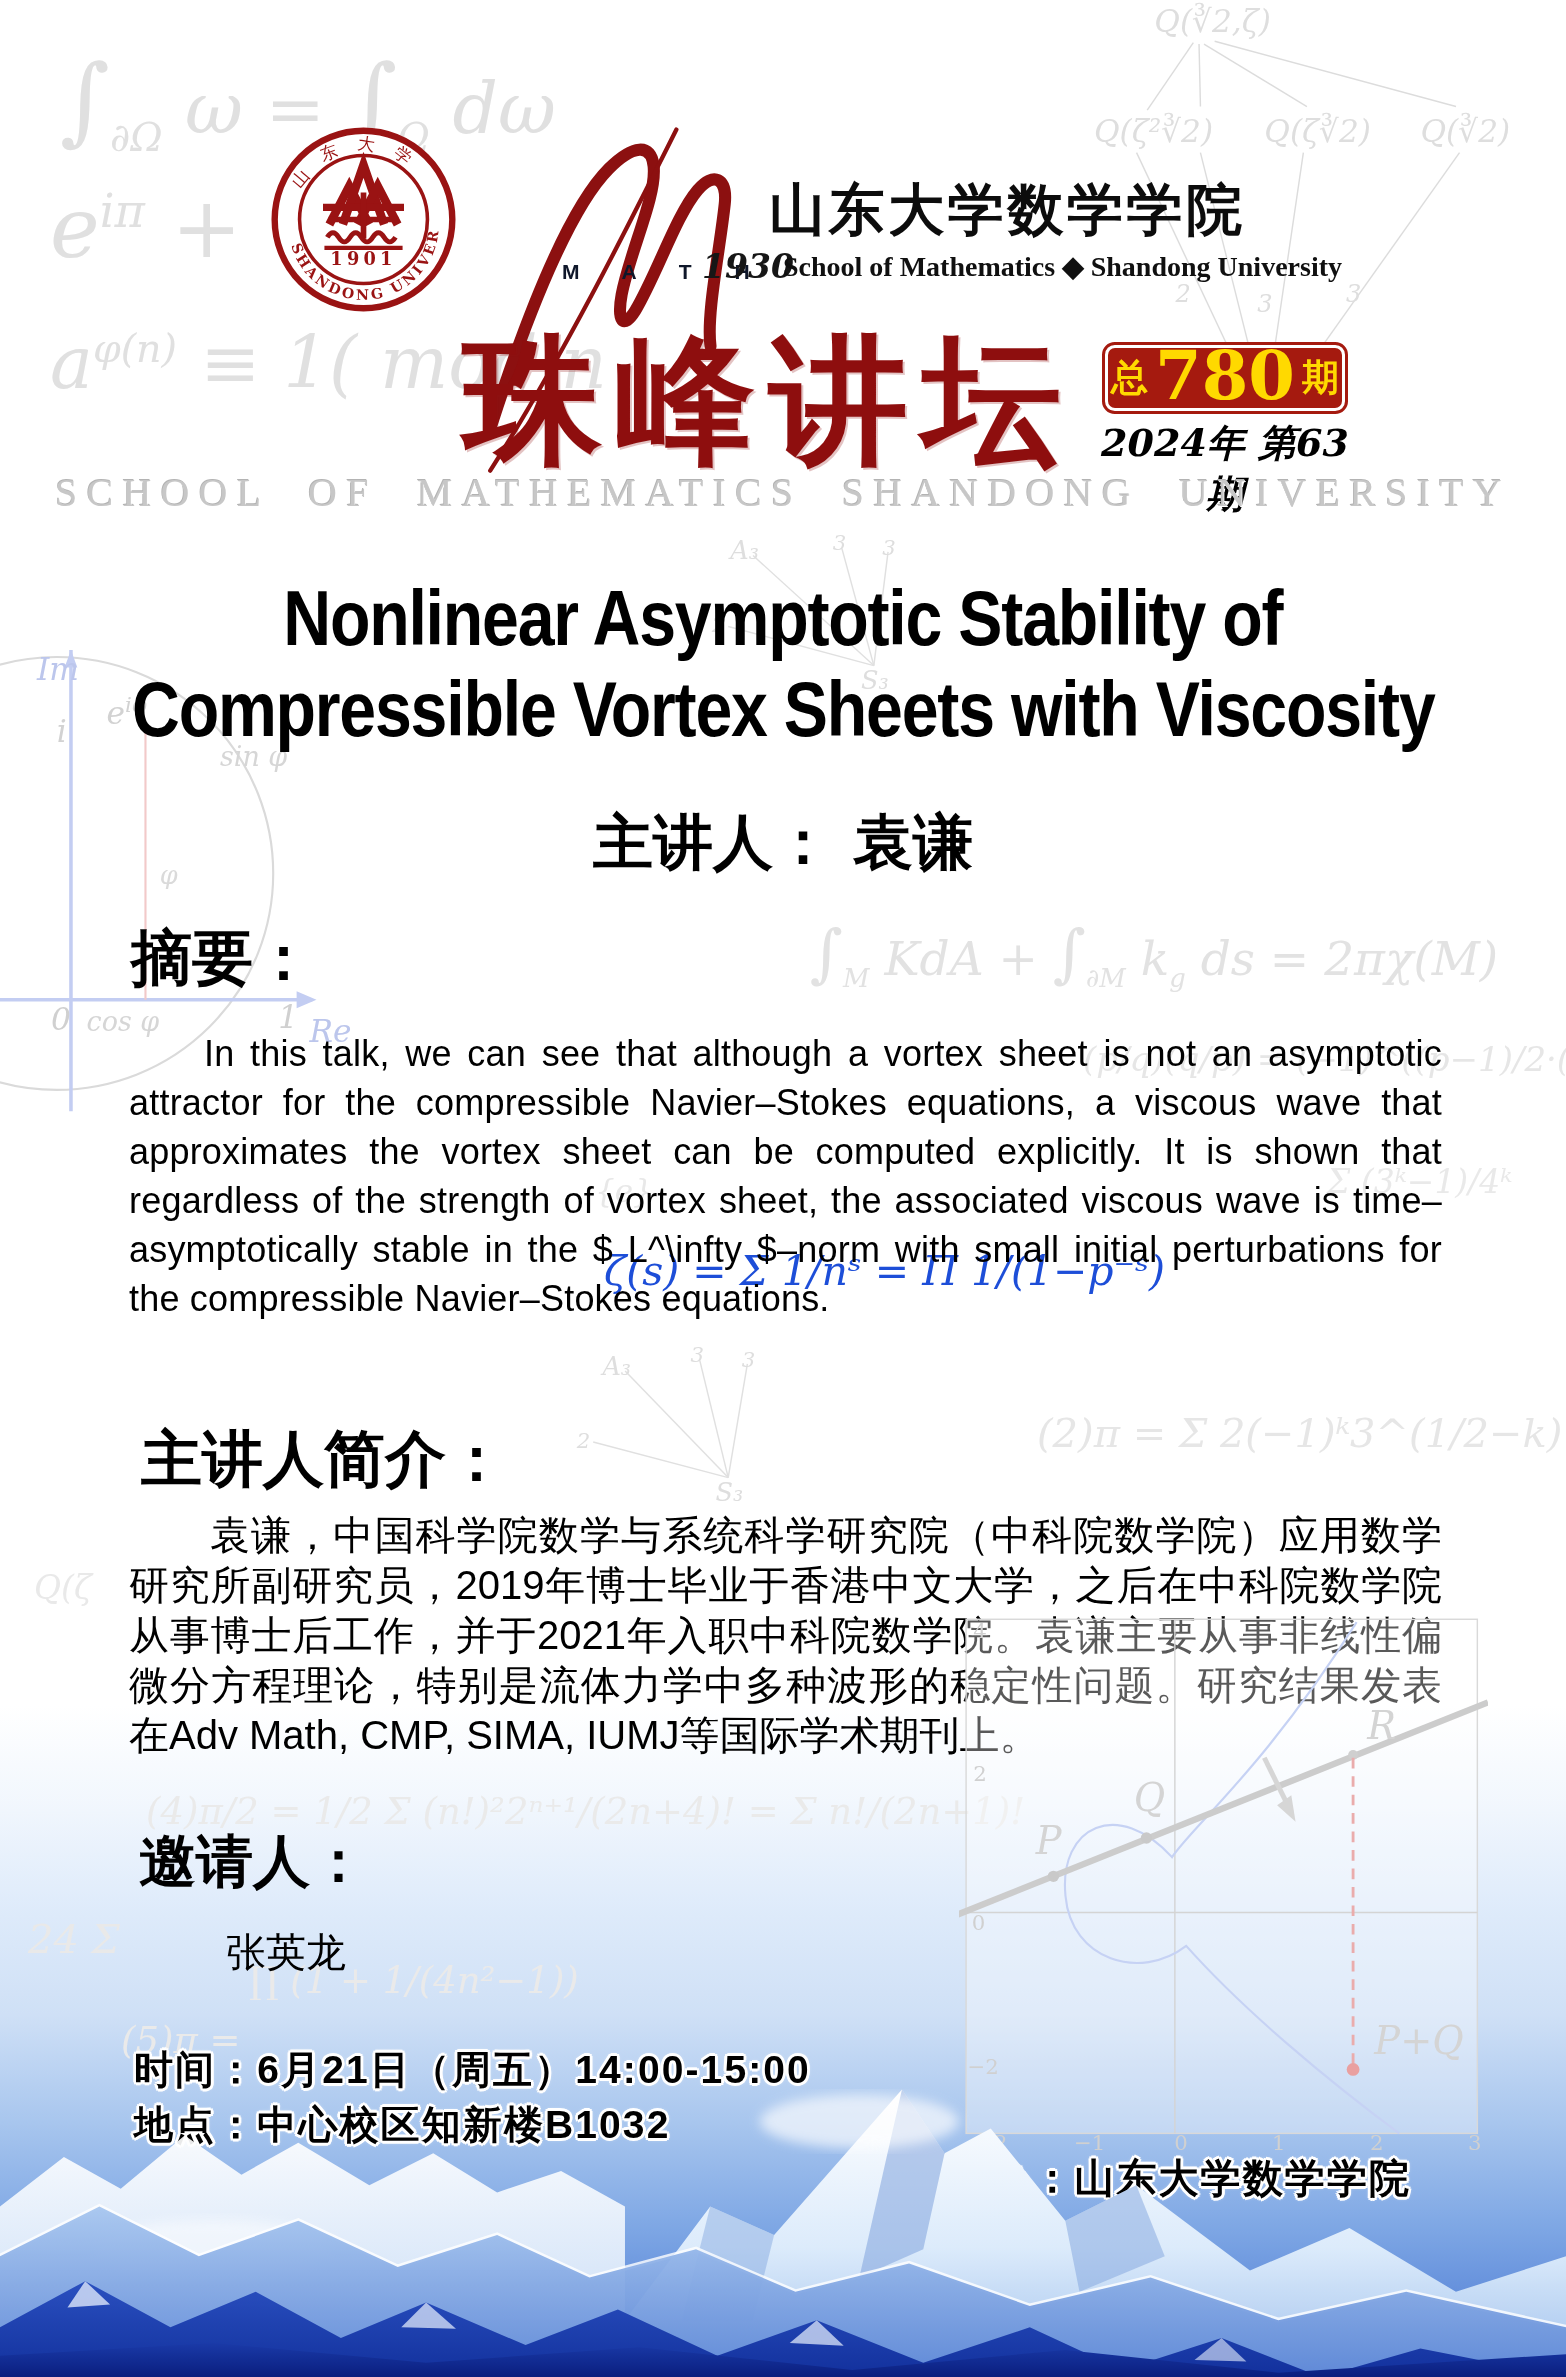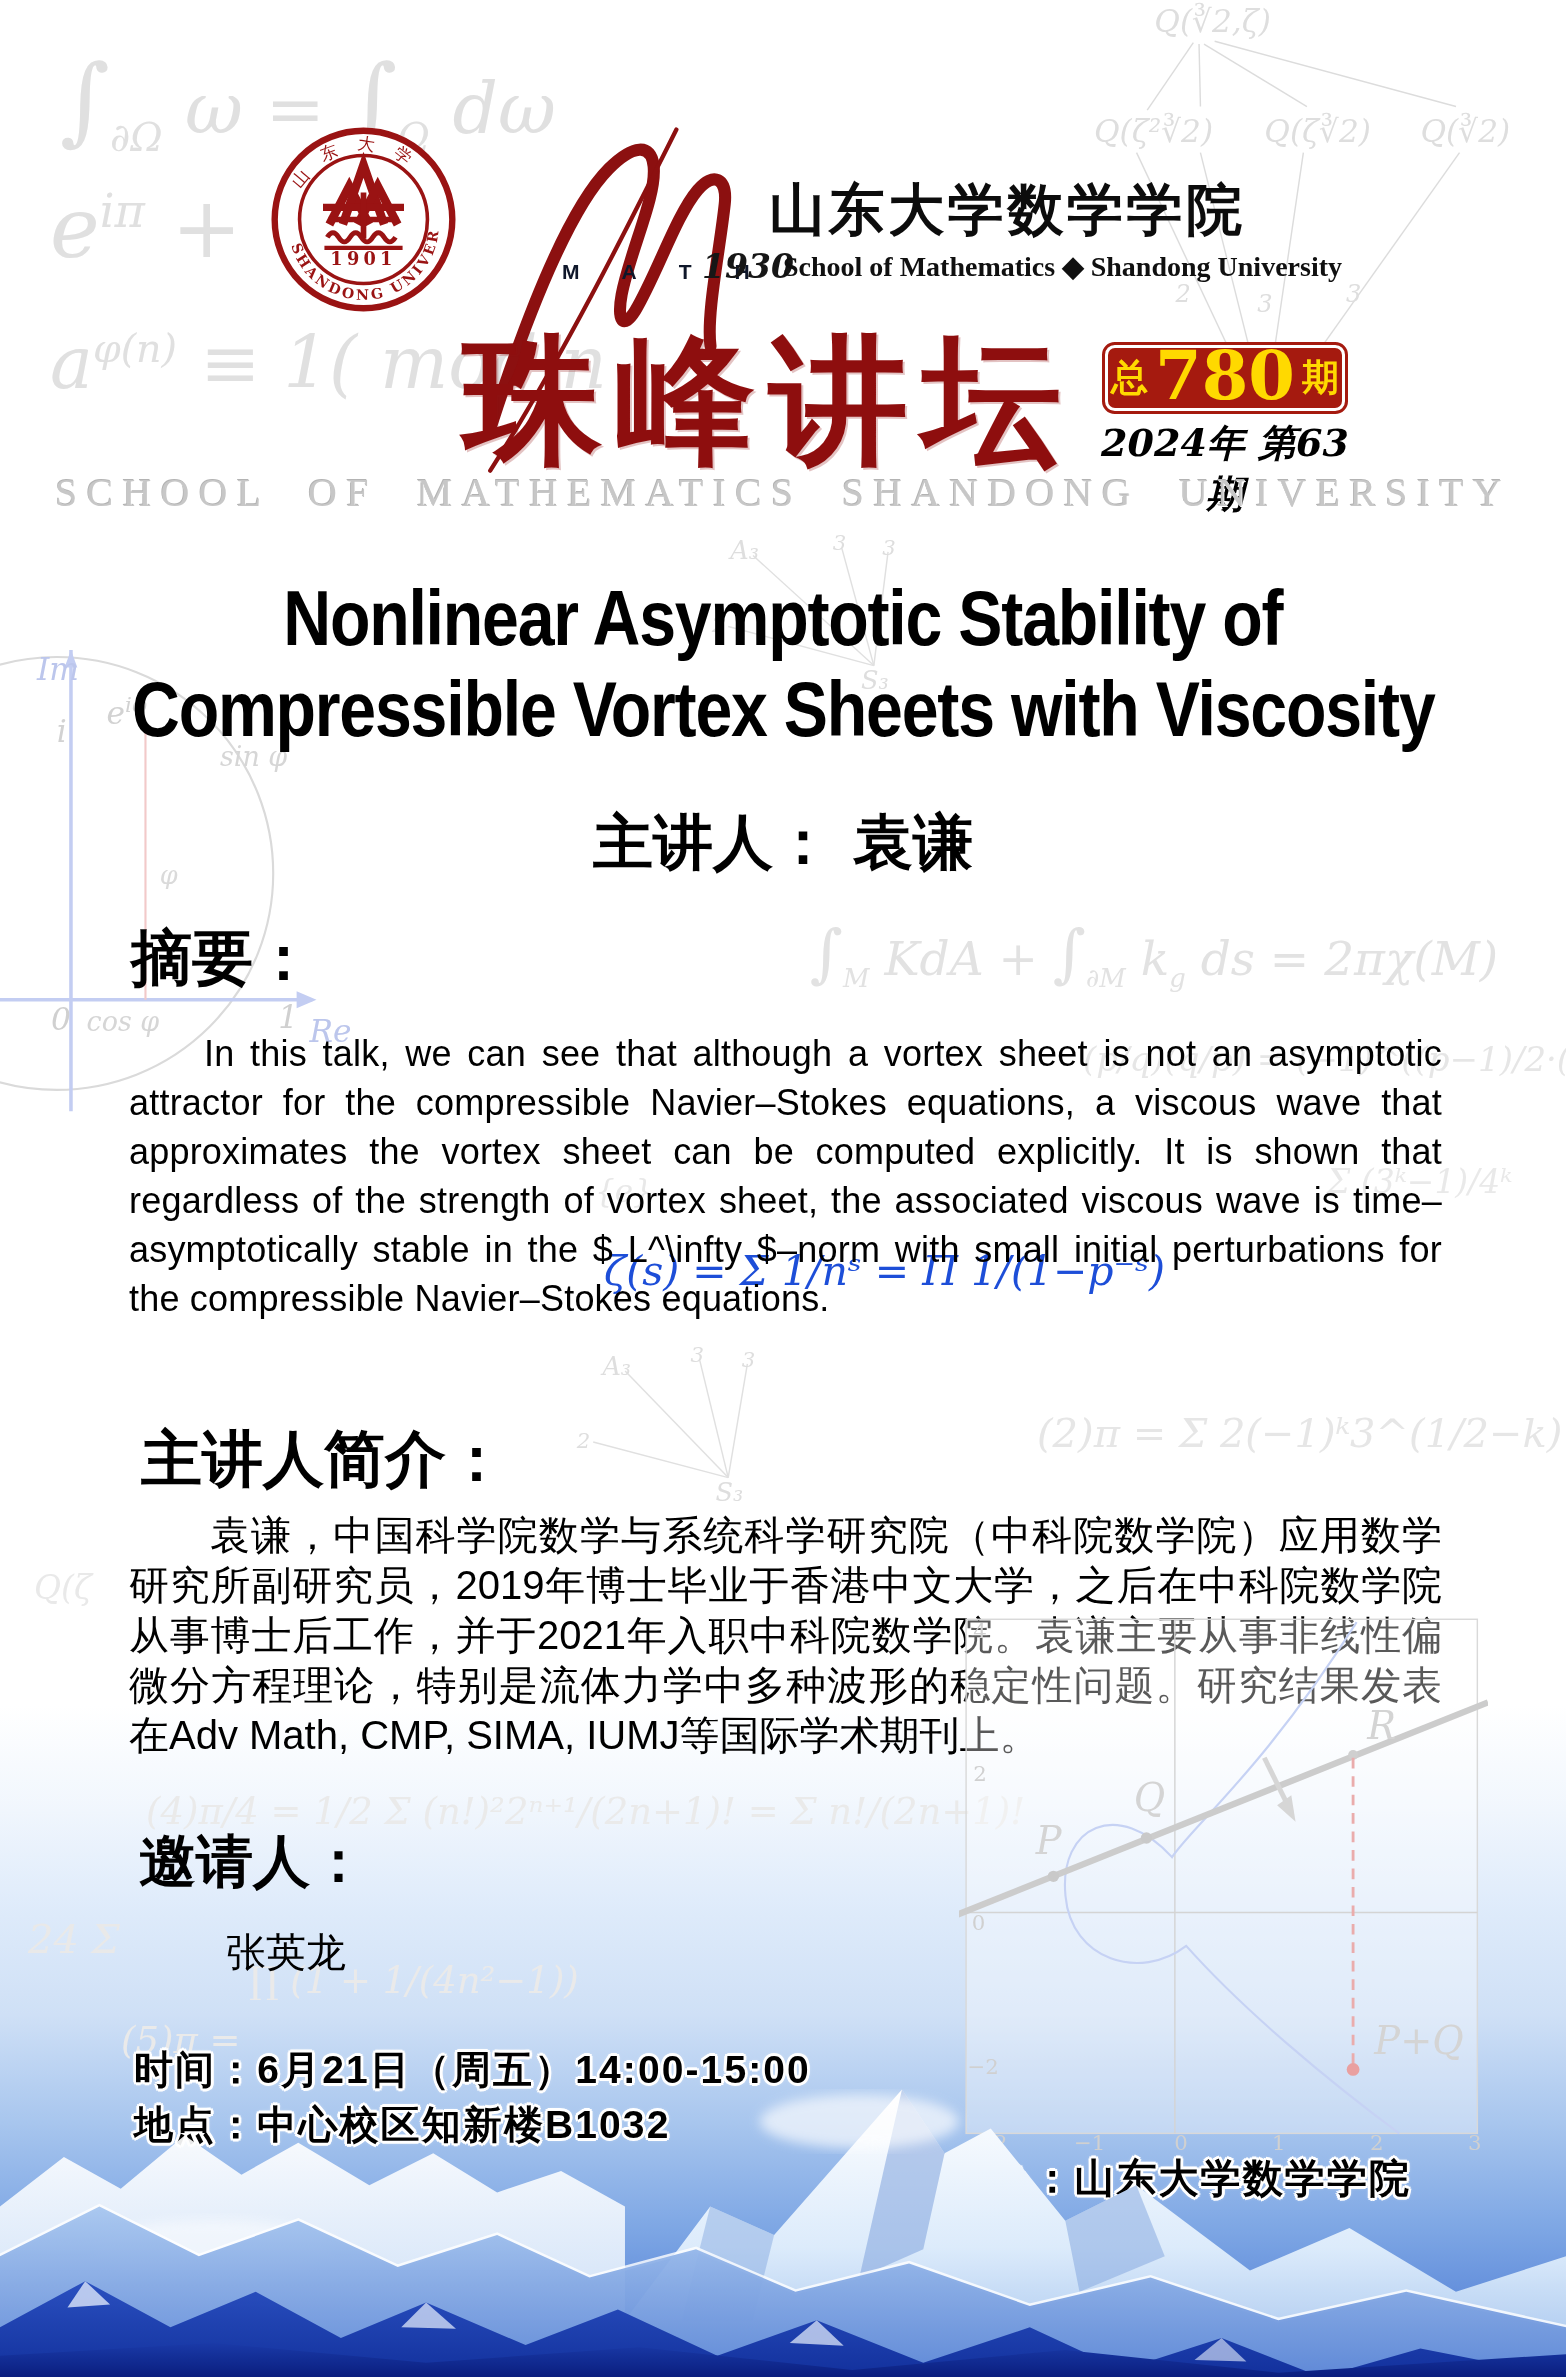--- a/index.html
+++ b/index.html
@@ -77,21 +77,21 @@
     <div class="frm" style="left:50px;top:179px;font-size:84px;"><span>e</span><span class="sup">iπ</span><span> +</span></div>
 
     <div class="frm" style="left:50px;top:321px;font-size:72px;"><span>a</span><span class="sup">φ(n)</span><span> ≡ 1( mod n</span></div>
 
     <div class="frm" style="left:810px;top:916px;font-size:47px;color:#e2e2e2;"><span class="big">∫</span><span class="sub">M</span><span> KdA + </span><span class="big">∫</span><span class="sub">∂M</span><span> k</span><span class="sub">g</span><span> ds = 2πχ(M)</span></div>
 
     <div class="frm" style="left:1083px;top:1039px;font-size:34px;color:#e6e6e6;">(p/q)(q/p) = (−1)^((p−1)/2·(q−1)/2)</div>
     <div class="frm" style="left:604px;top:1247px;font-size:41px;color:#1d4ed8;">ζ(s) = Σ 1/nˢ = Π 1/(1−p⁻ˢ)</div>
     <div class="frm" style="left:1327px;top:1162px;font-size:33px;color:#e9e9e9;">Σ (3ᵏ−1)/4ᵏ</div>
     <div class="frm" style="left:1037px;top:1410px;font-size:40px;color:#e6e6e6;">(2)π = Σ 2(−1)ᵏ3^(1/2−k) / (2k+1)</div>
-    <div class="frm" style="left:146px;top:1790px;font-size:37px;color:#eaeaea;">(4)π/4 = 1/2 Σ (n!)²2ⁿ⁺¹/(2n+1)! = Σ n!/(2n+1)!</div>
+    <div class="frm" style="left:146px;top:1790px;font-size:37px;color:#eaeaea;">(4)π/2 = 1/2 Σ (n!)²2ⁿ⁺¹/(2n+4)! = Σ n!/(2n+1)!</div>
     <div class="frm" style="left:249px;top:1959px;font-size:37px;color:#eaeaea;">∏ (1 + 1/(4n²−1))</div>
     <div class="frm" style="left:121px;top:2019px;font-size:37px;color:#eaeaea;">(5)π =</div>
     <div class="frm" style="left:28px;top:1916px;font-size:40px;color:#e9e9e9;">24 Σ</div>
     <div class="frm" style="left:34px;top:1568px;font-size:33px;color:#e9e9e9;">Q(ζ</div>
 
     <svg class="abs" style="left:1023px;top:0;" width="543" height="426" viewBox="0 0 765 600">
       <g stroke="#dcdcdc" stroke-width="2">
         <line x1="240" y1="60" x2="175" y2="155"></line>
           <line x1="255" y1="62" x2="400" y2="150"></line>
         <line x1="270" y1="58" x2="610" y2="150"></line>

